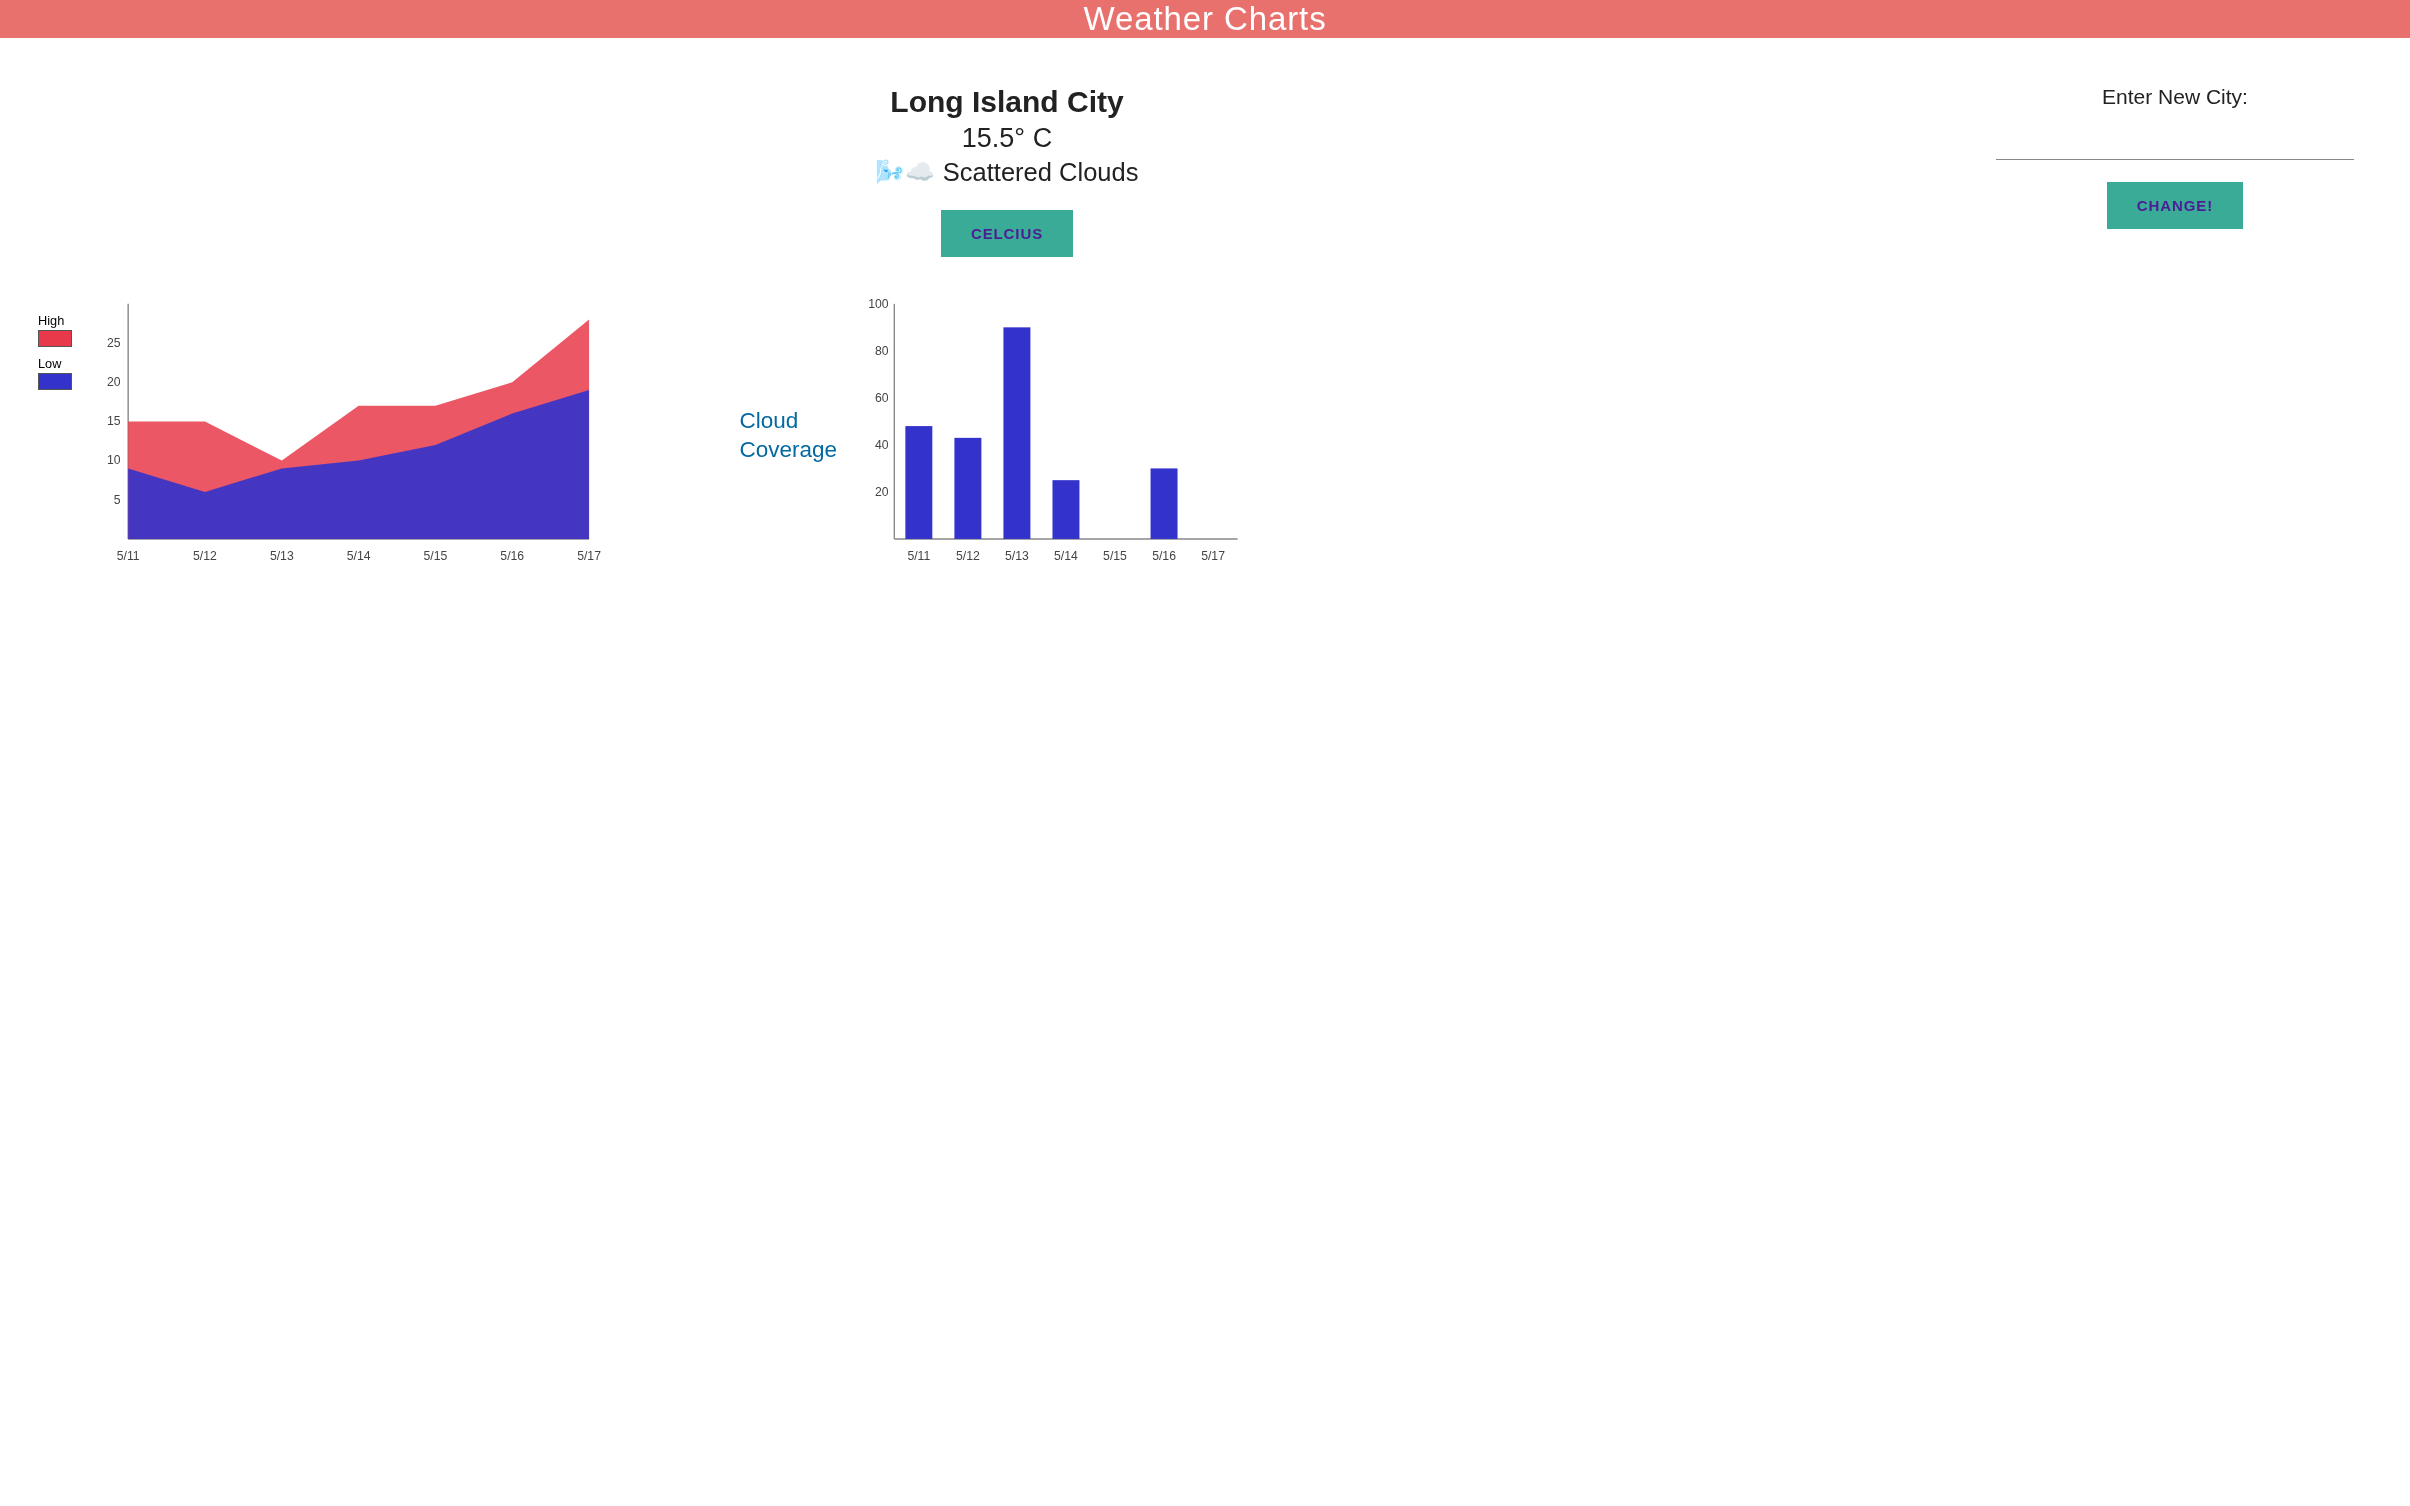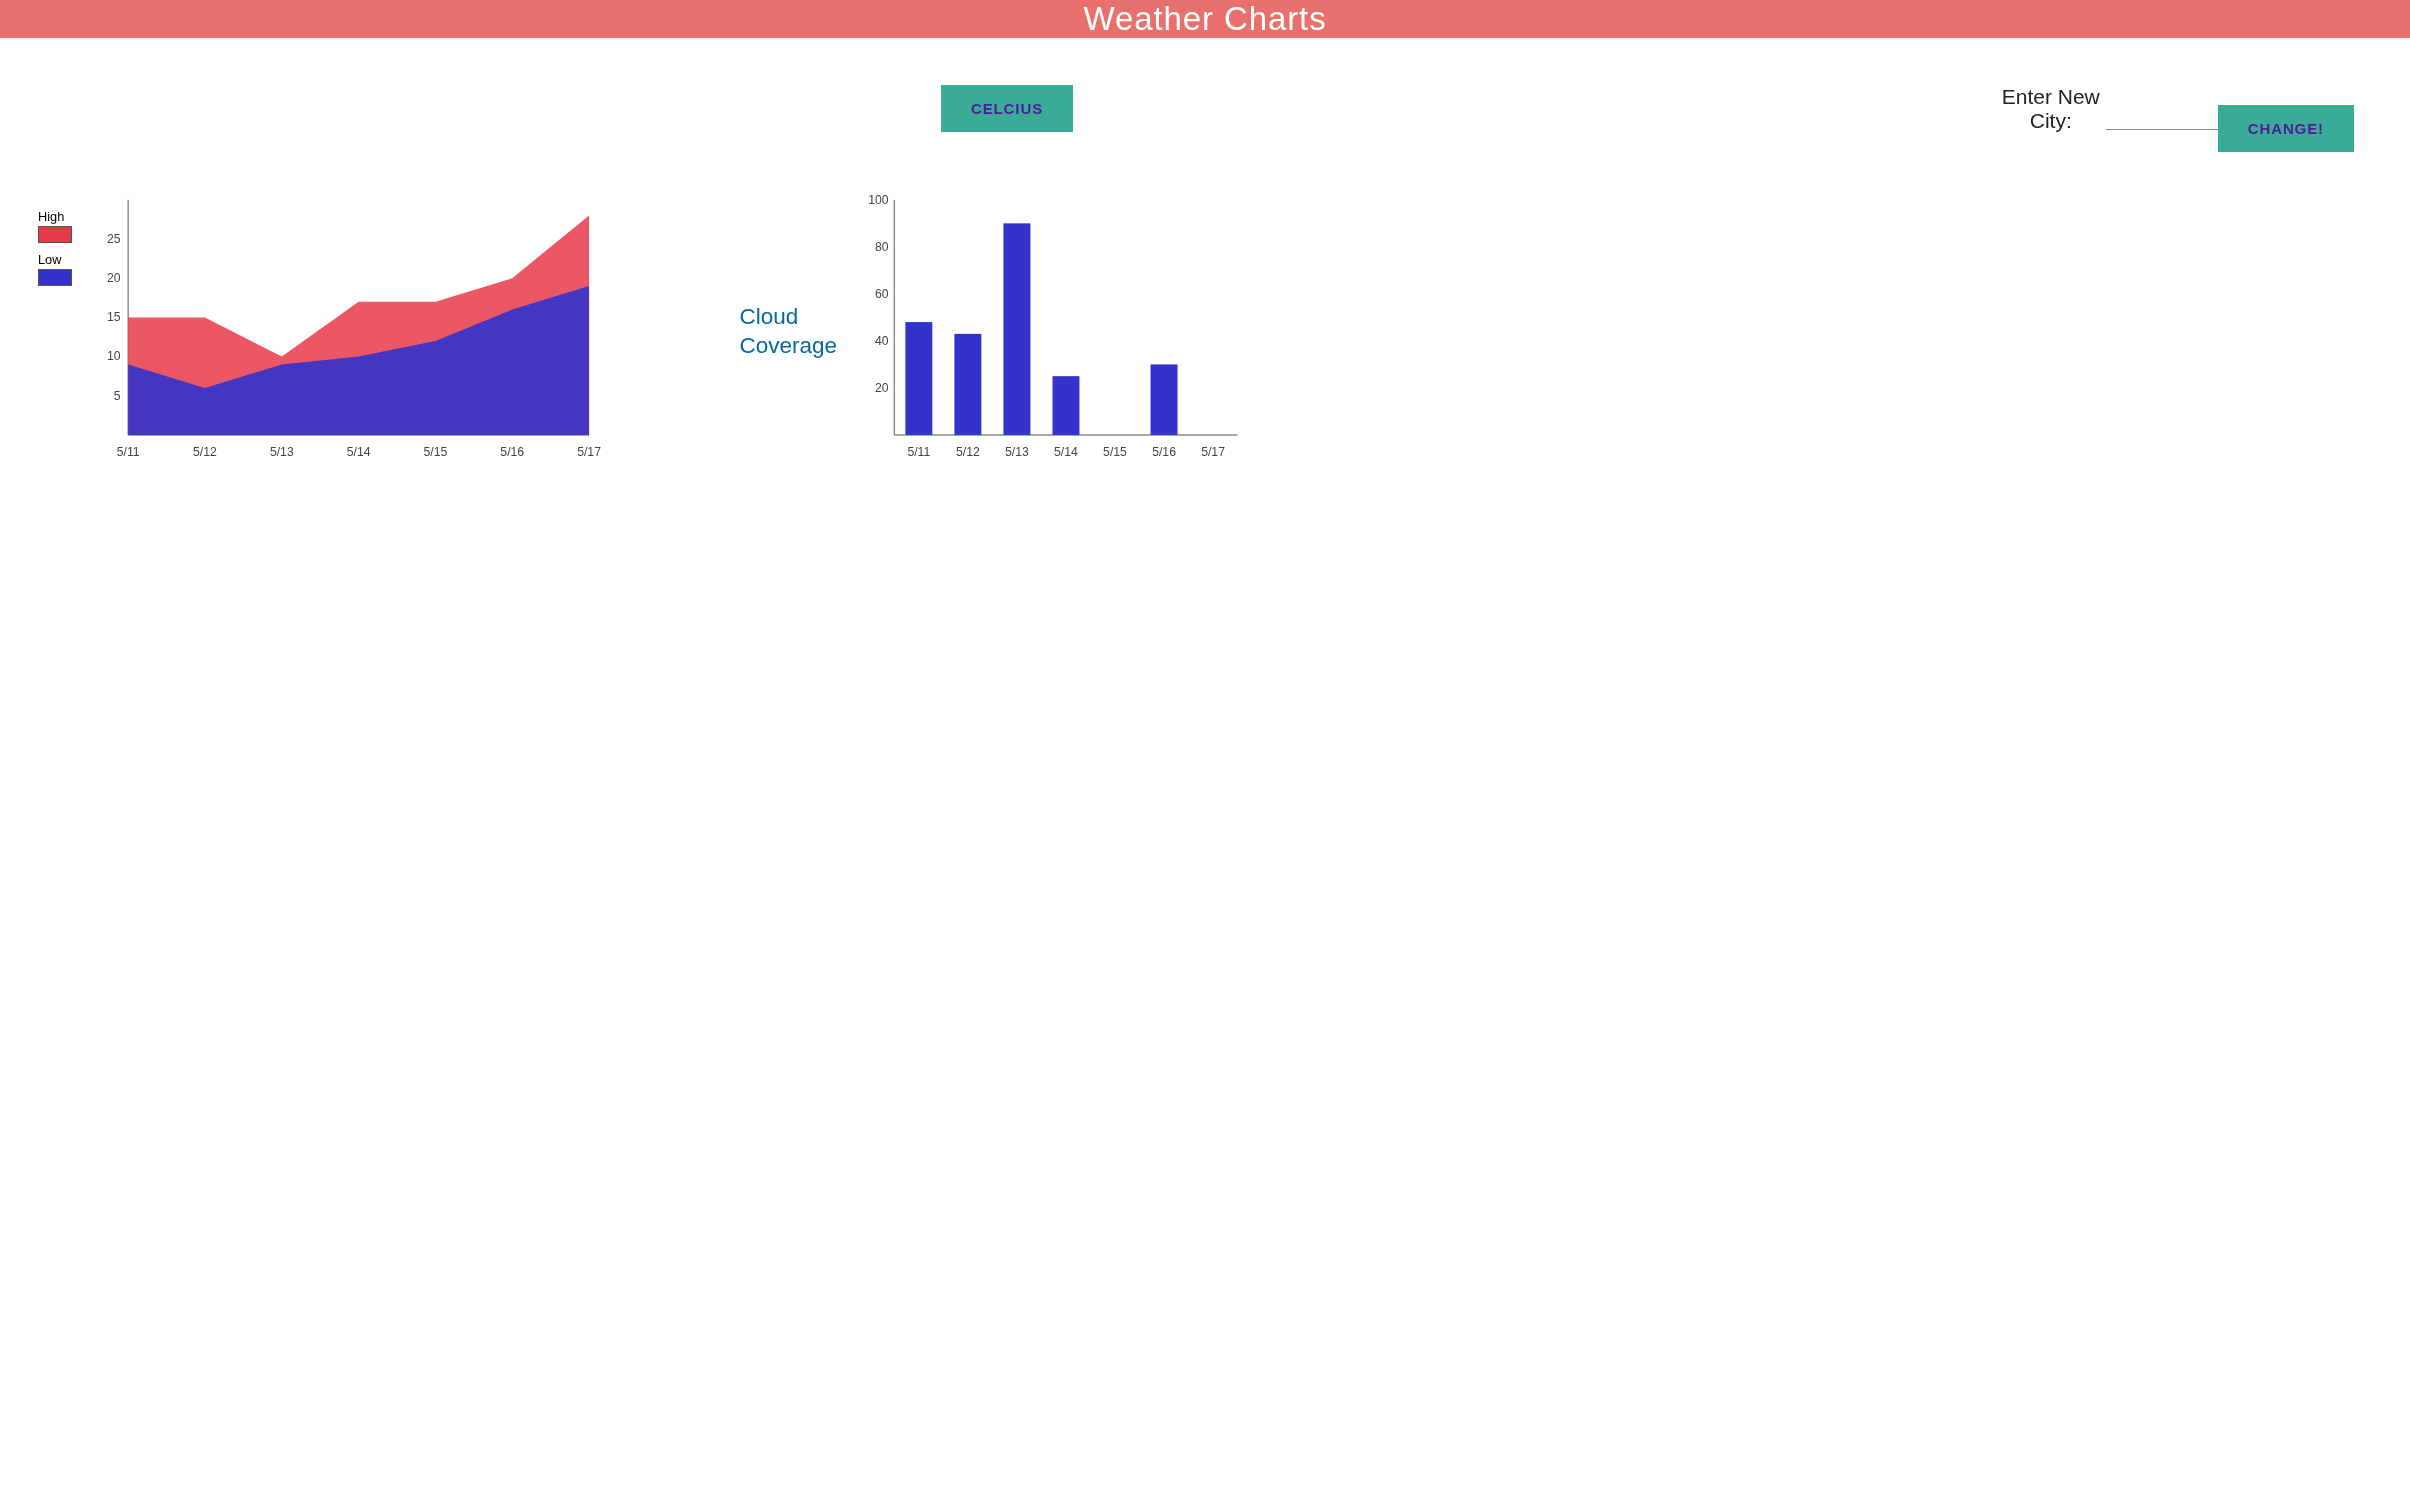--- a/index.html
+++ b/index.html
@@ -68,22 +68,22 @@
       font-size: 1rem;
       font-weight: bold;
       letter-spacing: 0.9px;
       cursor: pointer;
       text-transform: uppercase;
     }
 
     .right-panel {
       width: 358px;
       display: flex;
-      flex-direction: row;
-      align-items: flex-end;
+      flex-direction: column;
+      align-items: flex-start;
       padding-top: 9.4px;
     }
 
     .enter-city-label {
       font-size: 1.4rem;
       color: #222;
       margin-bottom: 19px;
       align-self: center;
       width: 100%;
       text-align: center;
@@ -168,20 +168,28 @@
 </head>
 <body>
 
 <div class="header">
   <span>Weather Charts</span>
 </div>
 
 <div class="main-content">
 
   <div class="left-panel">
+    <div class="city-info">
+      <div class="city-name">Long Island City</div>
+      <div class="temp">15.5° C</div>
+      <div class="condition">
+        <span class="cloud-icon">🌬️☁️</span>
+        <span>Scattered Clouds</span>
+      </div>
+    </div>
     <button class="btn-teal">CELCIUS</button>
   </div>
 
   <div class="right-panel">
     <div class="enter-city-label">Enter New City:</div>
     <input class="city-input" type="text" style="">
     <div class="change-btn-wrap">
       <button class="btn-teal">CHANGE!</button>
     </div>
   </div>

